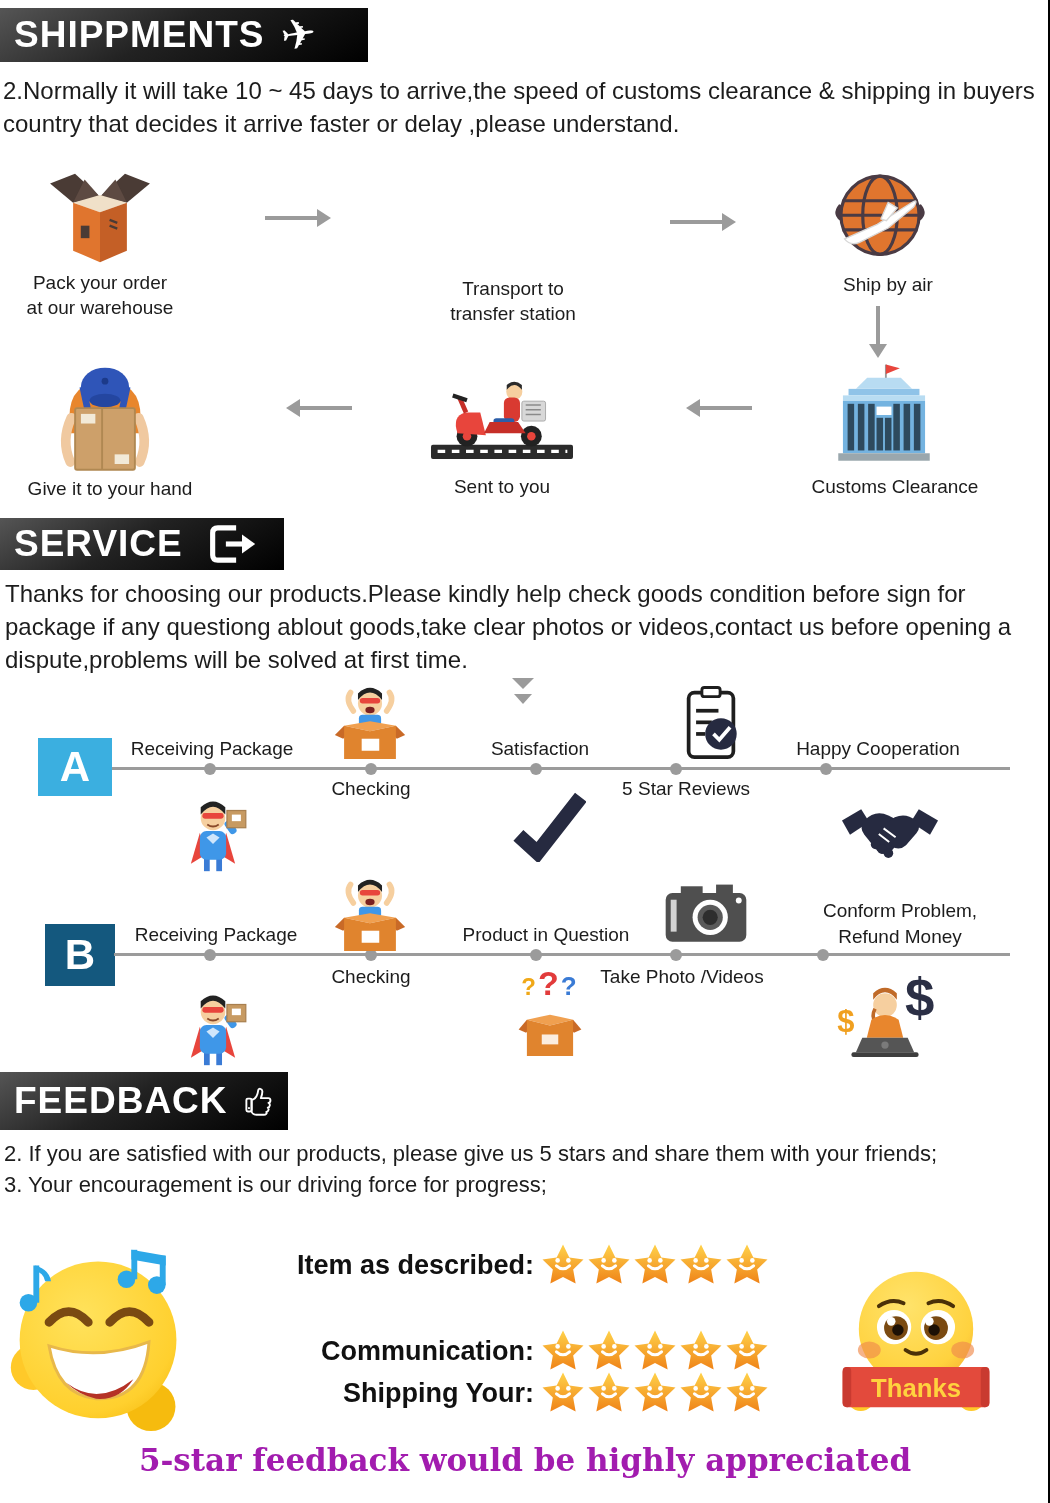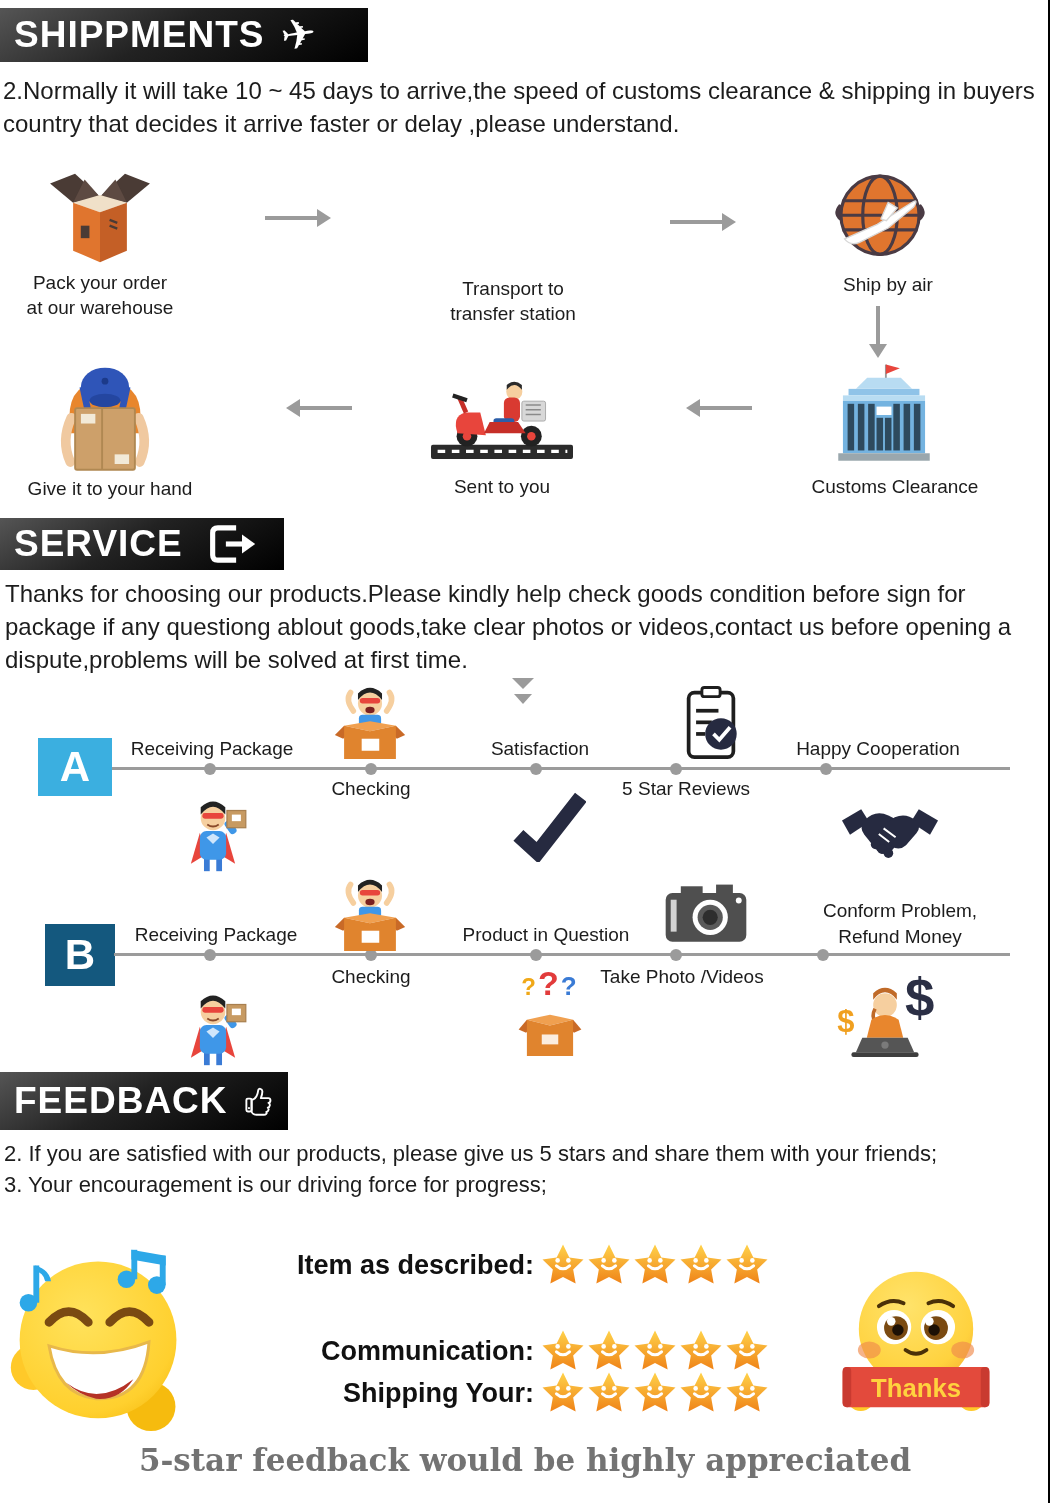--- a/index.html
+++ b/index.html
@@ -54,21 +54,21 @@
   .qmarks { font-weight:bold; font-size:30px; letter-spacing:2px; text-align:center; }
   .qm-y { color:#f0a818; font-size:24px; } .qm-r { color:#e23b3b; font-size:34px; } .qm-b { color:#3a7bd5; font-size:26px; }
 
   
   .ratings { position:absolute; top:1232px; left:0; width:1050px; height:205px; }
   .rate-row { position:absolute; left:250px; display:flex; align-items:center; }
   .rate-label { width:290px; text-align:right; font-weight:bold; font-size:27px; color:#111; padding-right:6px; }
   .stars { display:flex; }
   .stars svg { width:46px; height:46px; }
   .footer-line { position:absolute; top:1442px; left:0; width:1050px; text-align:center;
-                 font-family:"DejaVu Serif", serif; font-weight:bold; font-size:31px; color:#737373; }
+                 font-family:"DejaVu Serif", serif; font-weight:bold; font-size:31px; color:#a21caf; }
 
   .emoji { position:absolute; }
   svg text { font-family:"Liberation Sans", sans-serif; }
 </style>
 </head>
 <body>
 
 <div class="page">
 
   <div class="banner banner-shipments">

